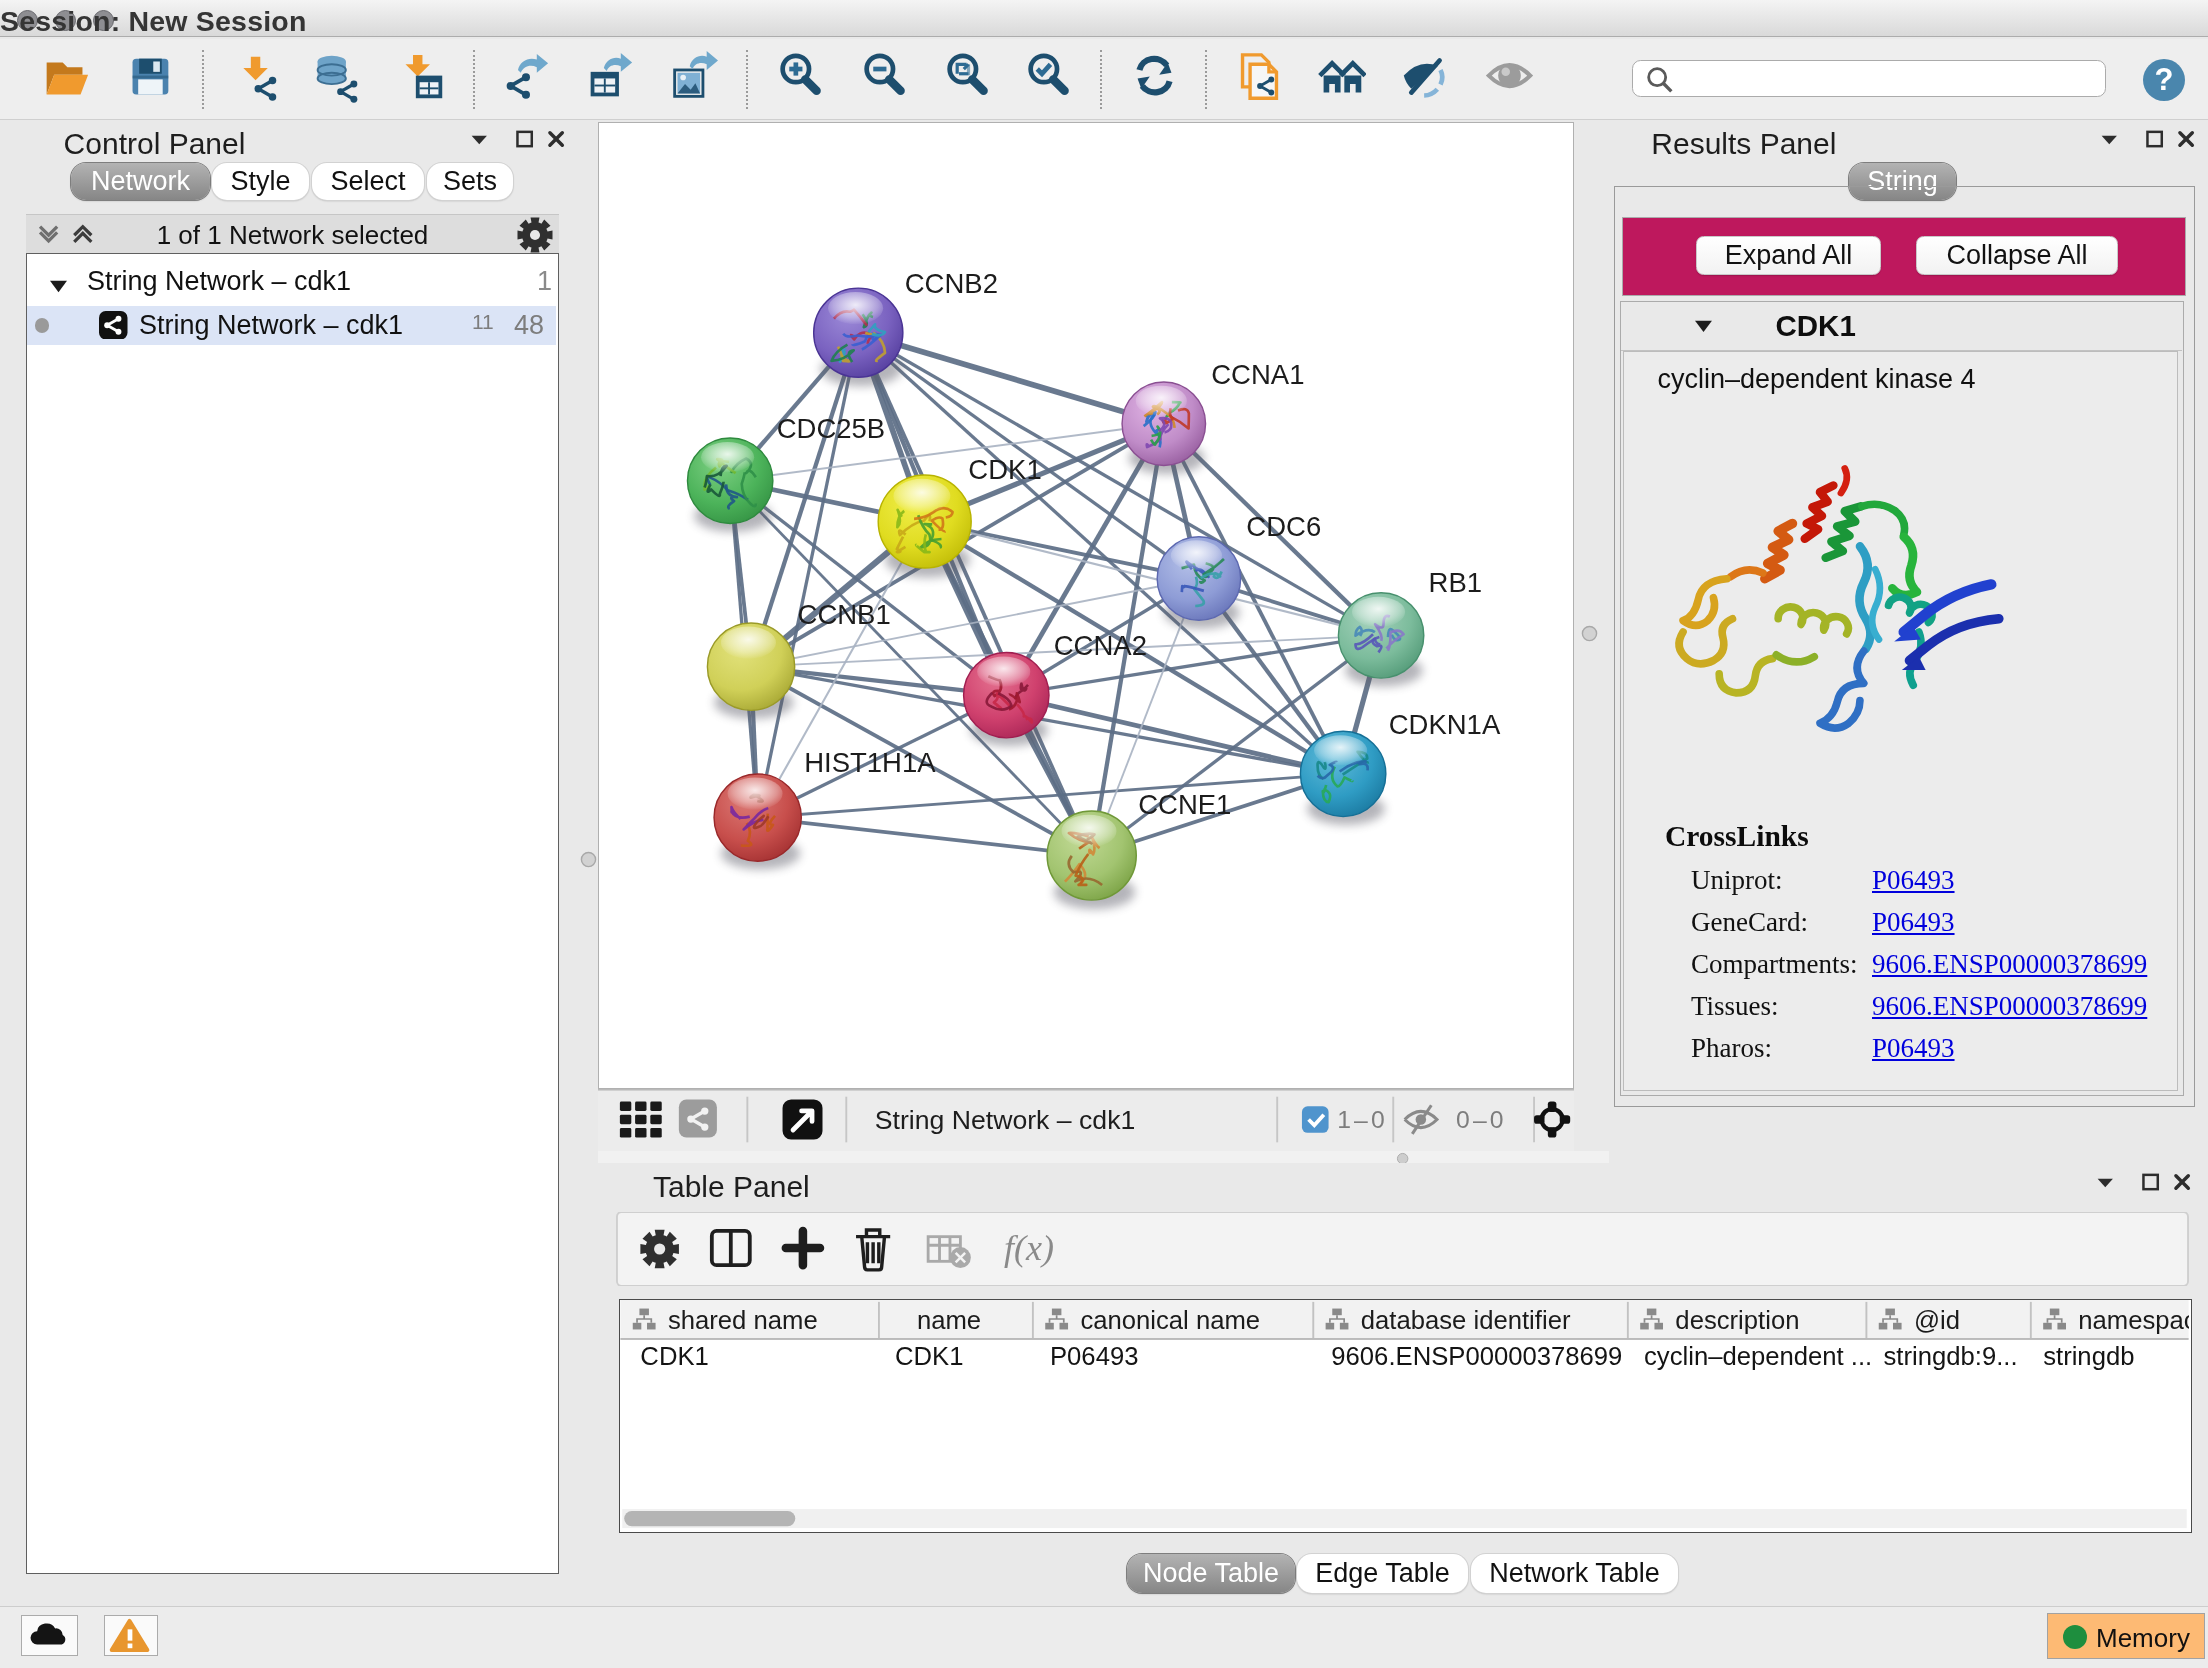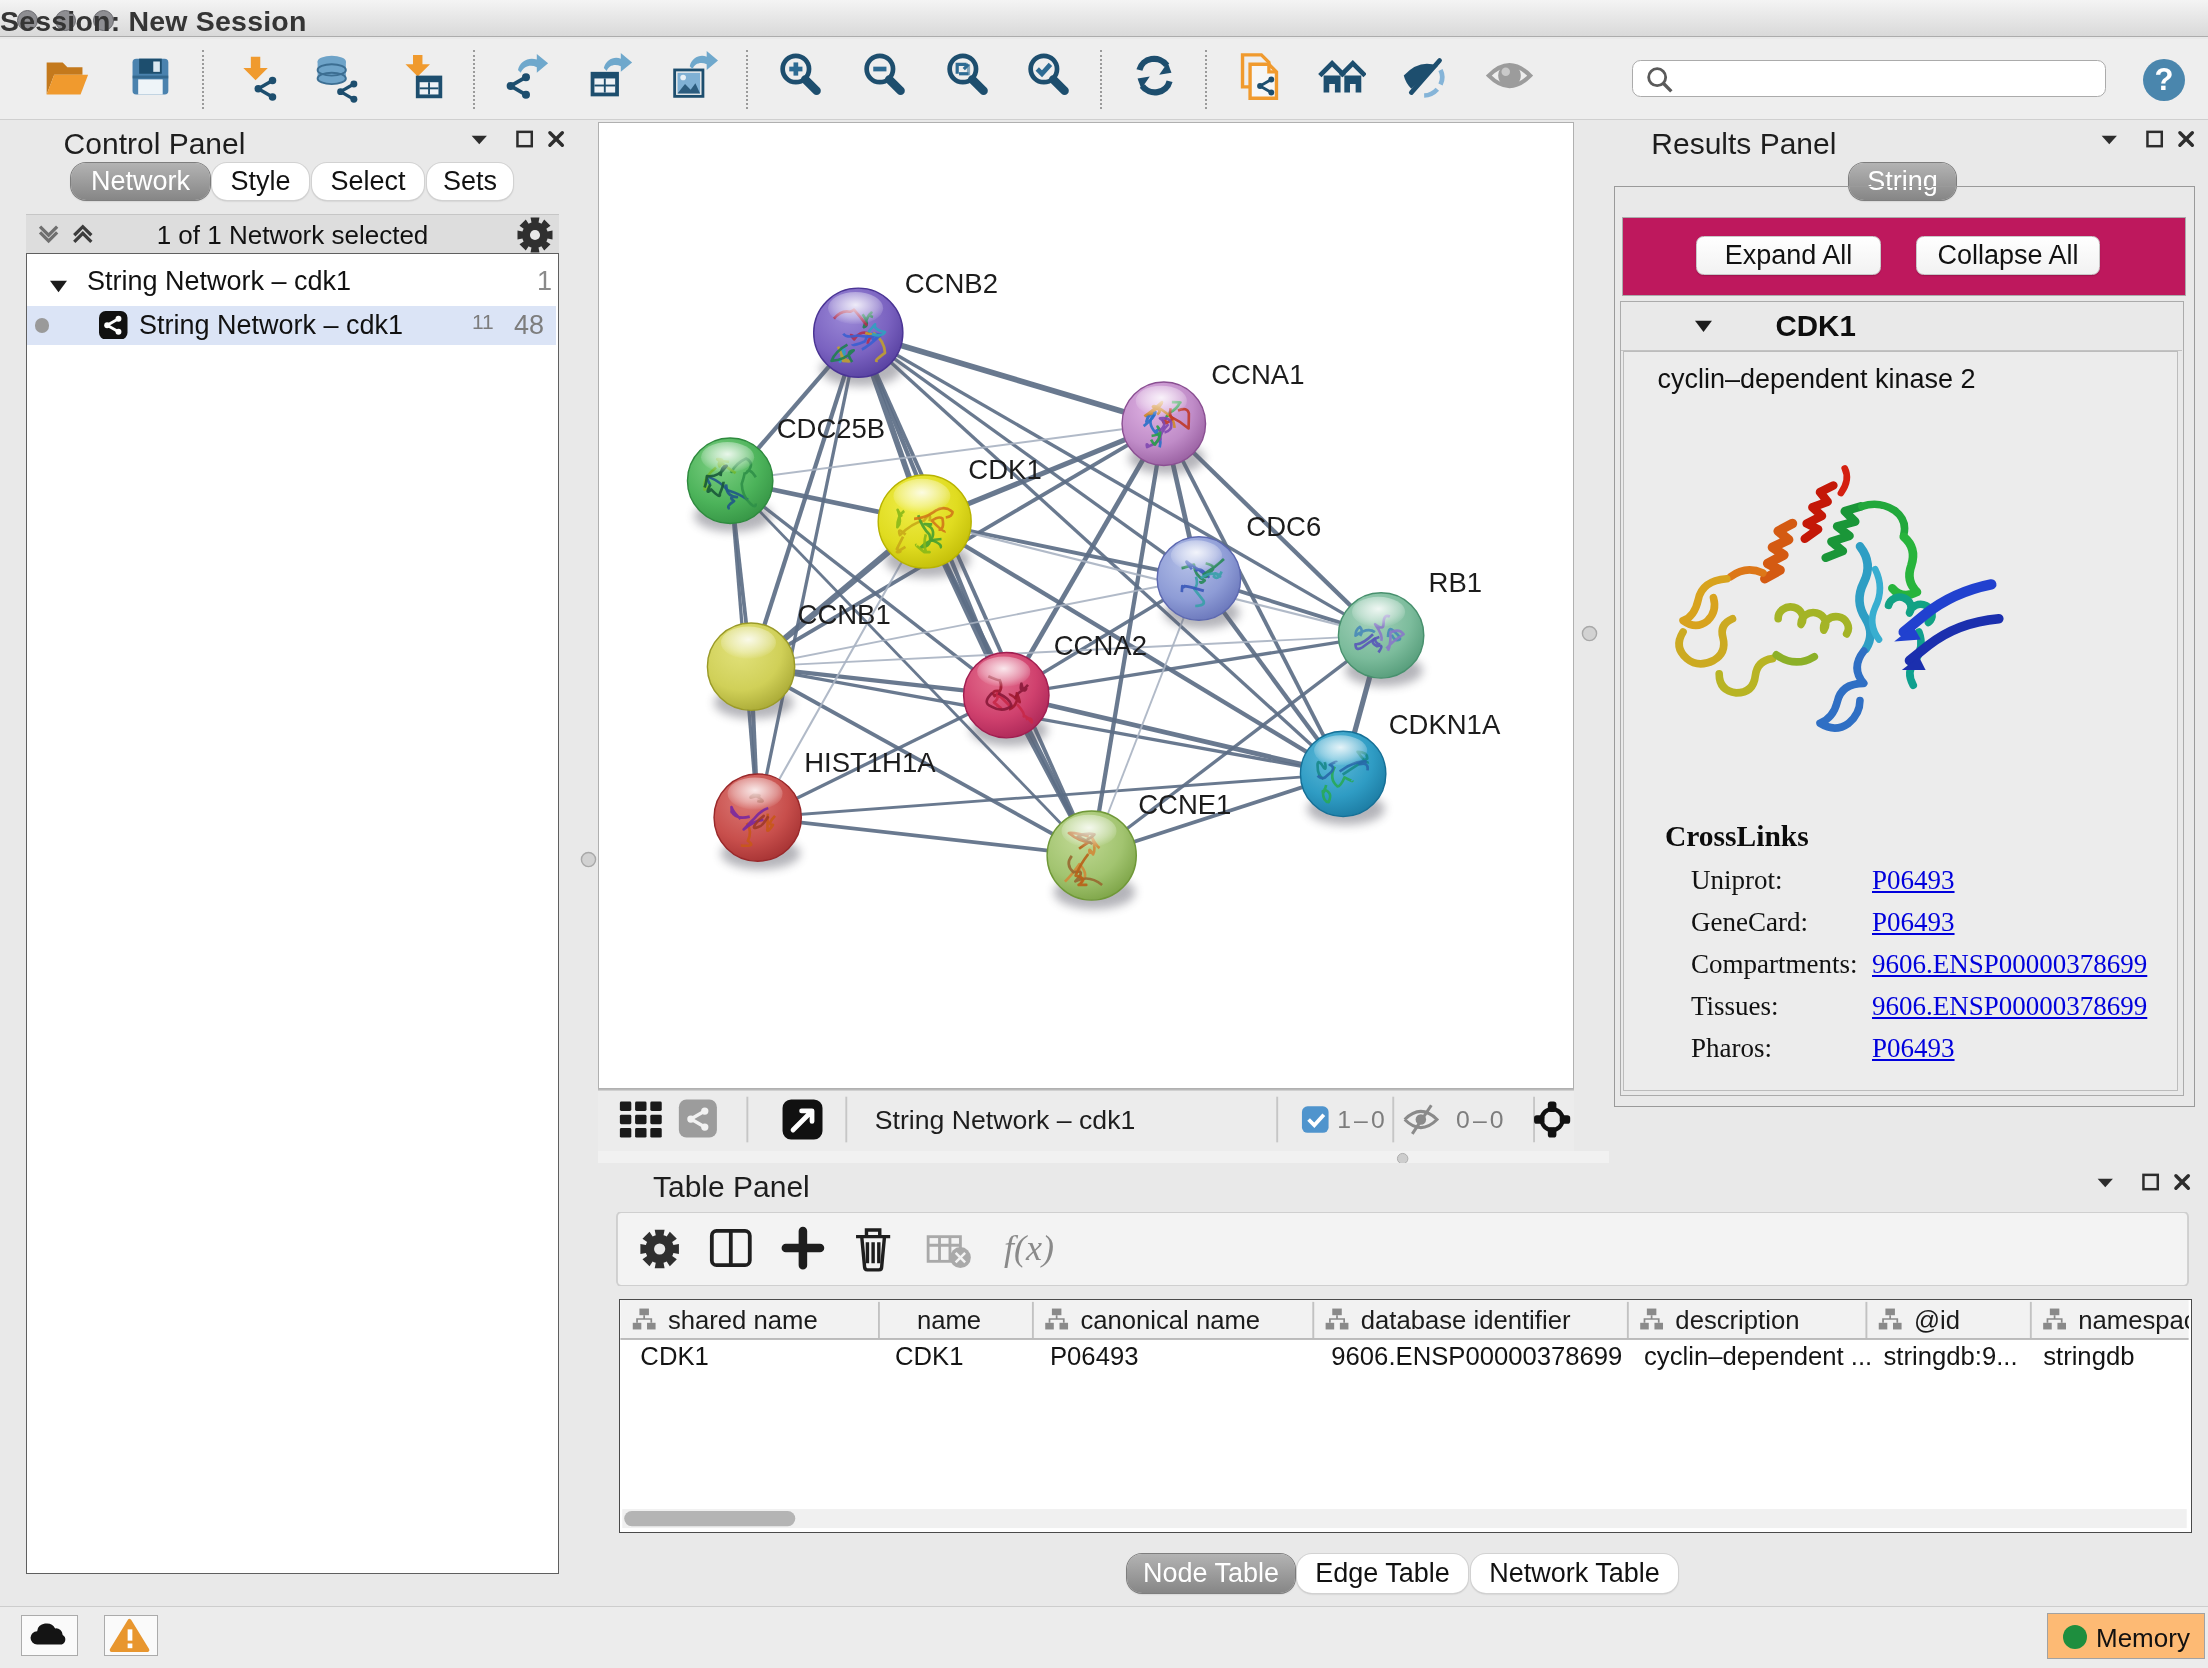--- a/index.html
+++ b/index.html
@@ -544,31 +544,31 @@
   <div class="ptitle abs" style="left:13.3px;top:4.8px">Results Panel</div>
   <svg style="position:absolute;left:485px;top:6.7px" width="105" height="21" viewBox="0 0 110 22">
 <path d="M8,7 l16,0 -8,9 z" fill="#2d2d2d"></path>
 <rect x="56" y="3" width="15" height="15" fill="none" stroke="#2d2d2d" stroke-width="2.6"></rect>
 <path d="M90,4 l13,13 M103,4 l-13,13" stroke="#2d2d2d" stroke-width="3.6" stroke-linecap="round"></path>
     </svg>
   <div class="tab tabsel" style="left:240px;top:41px;width:107px;line-height:37px">String</div>
   <div class="abs" style="left:4.8px;top:64px;width:581px;height:921px;border:1.4px solid #9a9a9a"></div>
   <div class="abs" style="left:13px;top:95px;width:564px;height:79px;border:1.4px solid #ababab;background:#be185d">
      <div class="btn" style="left:73px;top:18px;width:185px;height:39px;line-height:37px">Expand All</div>
-     <div class="btn" style="left:293px;top:18px;width:184px;height:39px;line-height:37px">Collapse All</div>
+     <div class="btn" style="left:293px;top:18px;width:202px;height:39px;line-height:37px">Collapse All</div>
   </div>
   <div class="abs" style="left:10.5px;top:179px;width:564px;height:795px;border:1.4px solid #ababab">
      <div class="abs" style="left:0;top:0;width:561px;height:49px;background:#e9e9e9;border-bottom:1px solid #c2c2c2">
         <svg style="position:absolute;left:72px;top:16px" width="21" height="16" viewBox="0 0 22 17">
           <path d="M2,3 h18 l-9,12 z" fill="#1c1c1c"></path>
         </svg>
         <div style="position:absolute;left:155px;top:6.7px;font-size:29.5px;font-weight:bold;color:#0e0e0e">CDK1</div>
      </div>
      <div class="abs" style="left:2.9px;top:49px;width:555px;height:740px;background:#ececec;border:1px solid #bcbcbc">
-        <div style="position:absolute;left:33px;top:12.4px;font-size:27px;color:#111">cyclin–dependent kinase 2</div>
+        <div style="position:absolute;left:33px;top:12.4px;font-size:27px;color:#111">cyclin–dependent kinase 4</div>
      </div>
   </div>
 </div>
 <svg style="position:absolute;left:1664px;top:455px" width="371" height="314" viewBox="0 0 390 330">
 <g fill="none" stroke-linecap="round" stroke-linejoin="round">
 
 <path d="M148,88 l14,-10 -12,-6 16,-8 -10,-9 16,-6 -8,-10 14,-7" stroke="#c41808" stroke-width="9"></path>
 <path d="M186,40 q10,-14 4,-26" stroke="#d42010" stroke-width="7"></path>
 
 <path d="M106,130 l16,-9 -13,-7 17,-9 -12,-8 17,-8 -11,-9 15,-8" stroke="#d45a12" stroke-width="10"></path>

